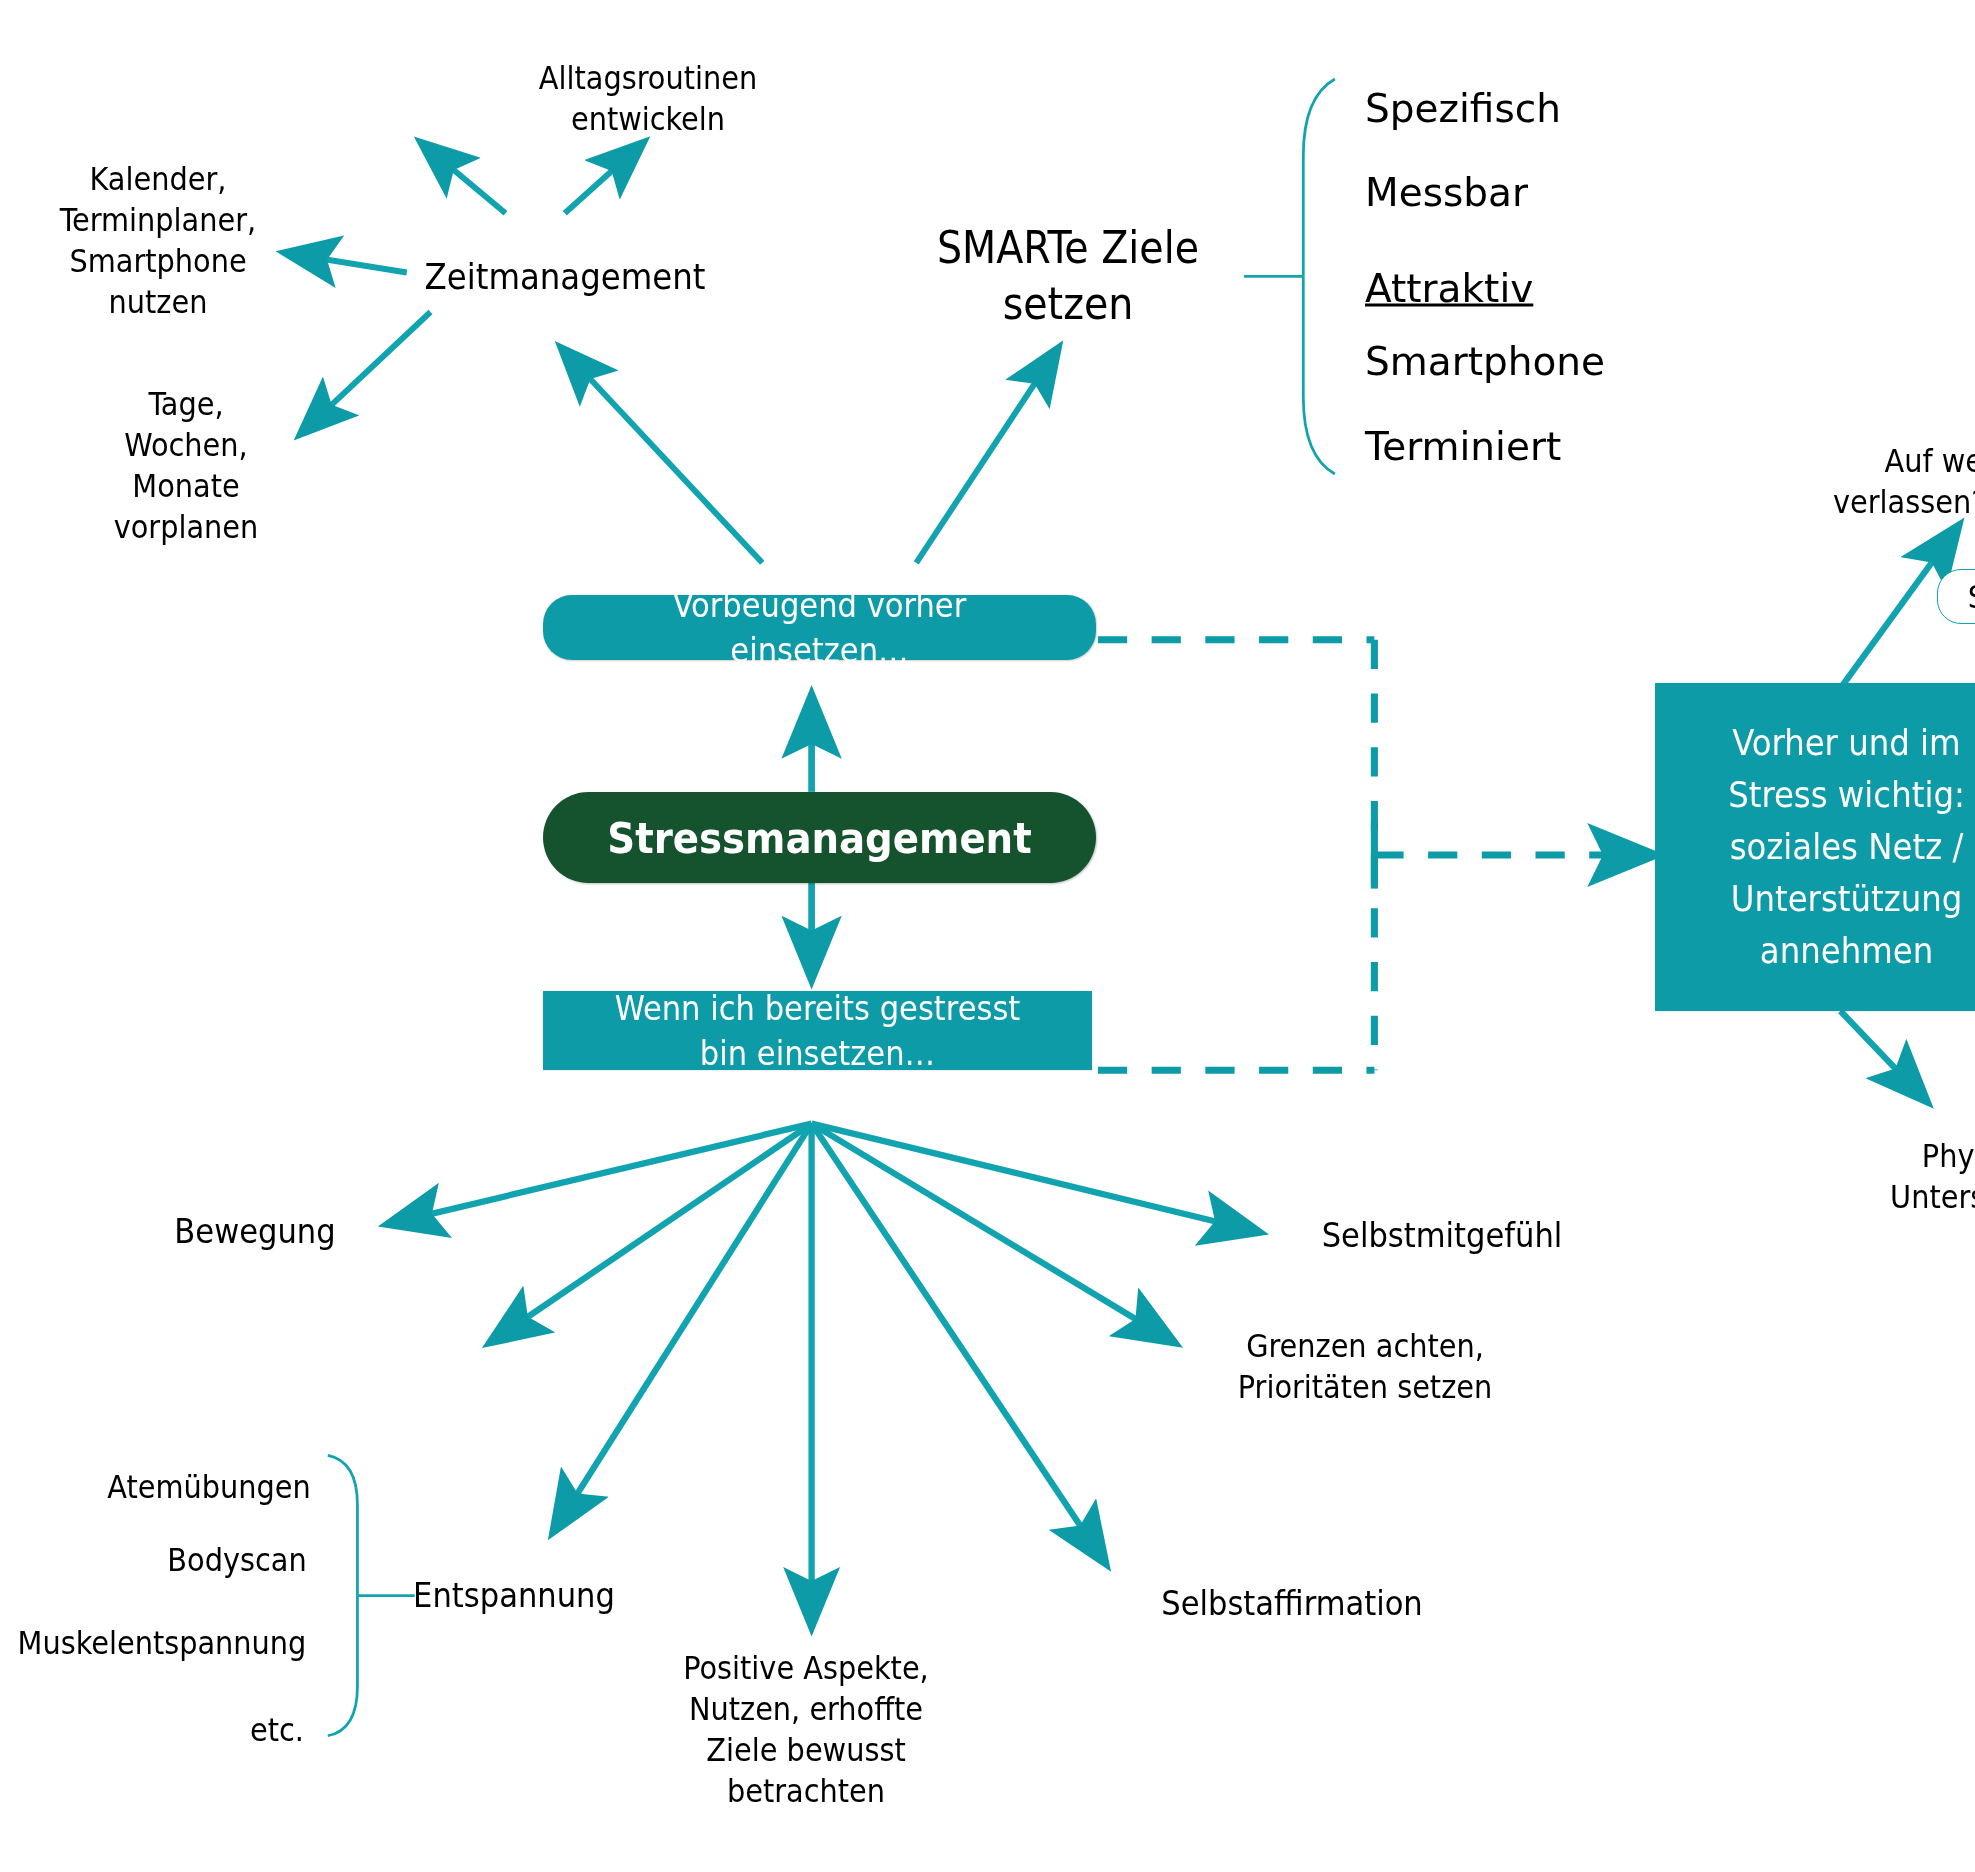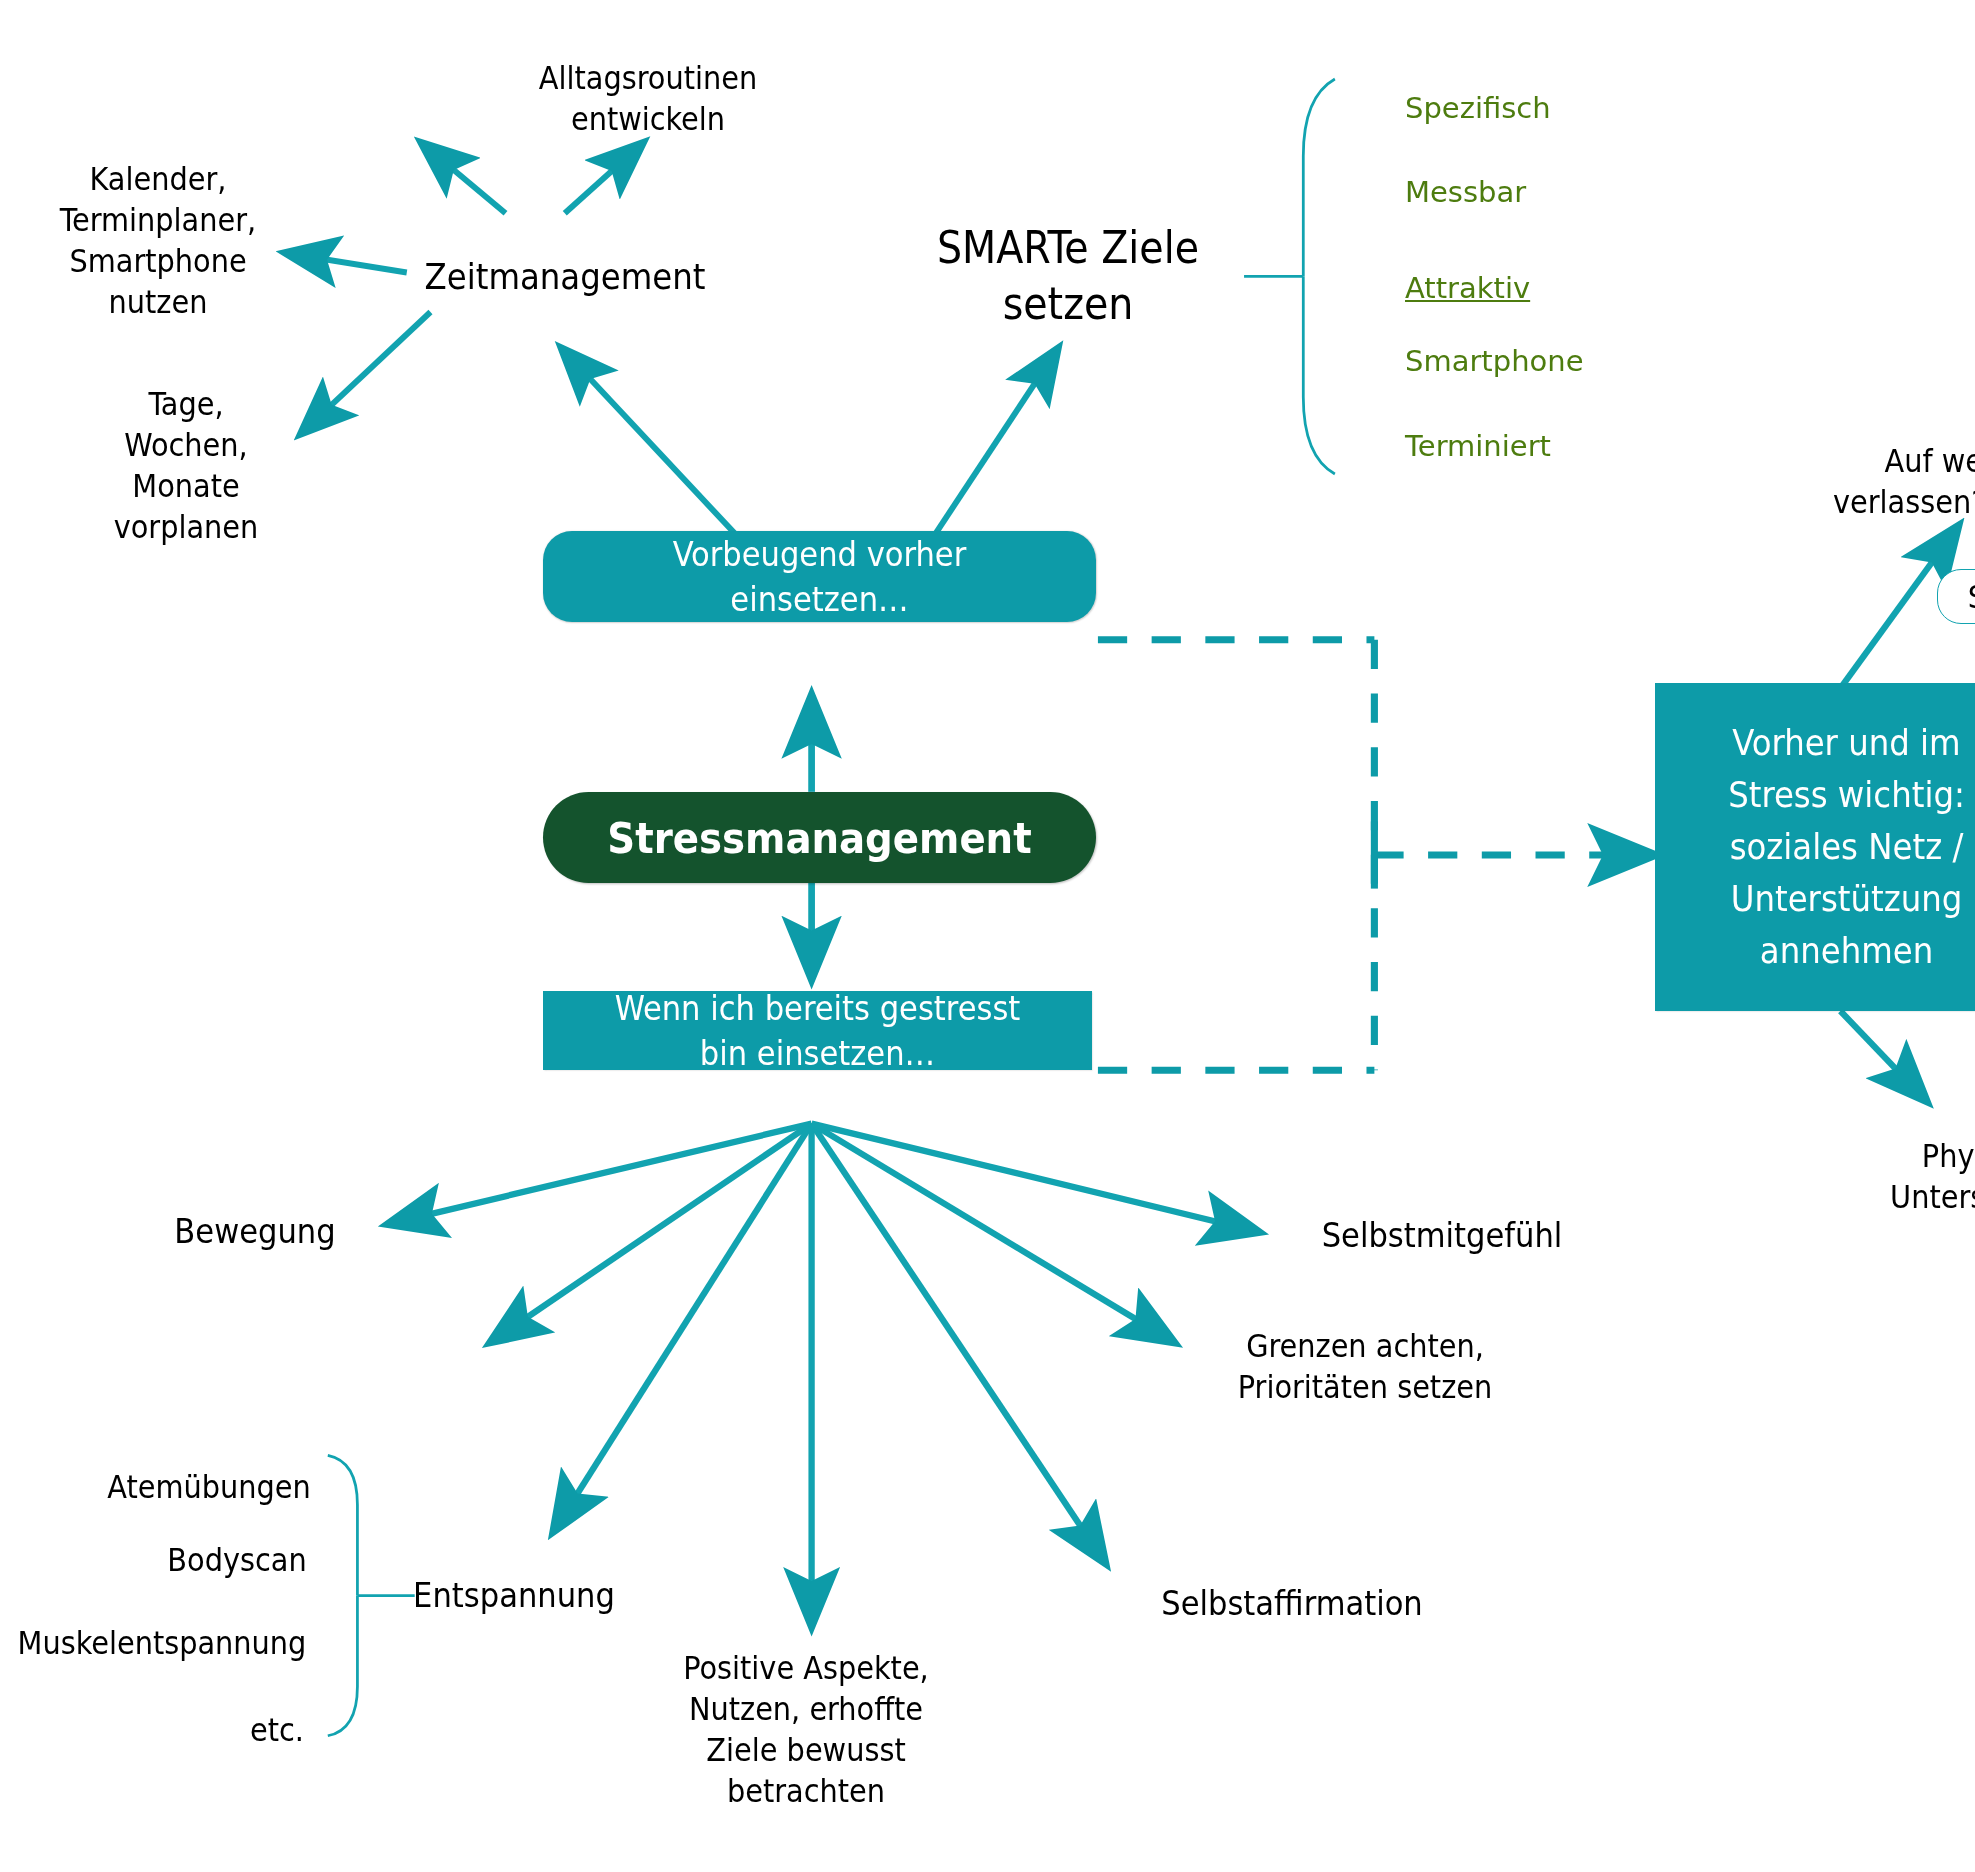--- a/index.html
+++ b/index.html
@@ -57,26 +57,25 @@
     color:#000000;
     display:flex;align-items:center;justify-content:center;
     font-family:"Liberation Sans Narrow","DejaVu Sans Condensed","Liberation Sans",sans-serif;
     font-stretch:condensed;
     font-size:32px;
     box-sizing:border-box;
     padding:0 16px;
   }
   .smartitem{
     position:absolute;
-    color:#4d7c0f;
+    color:#000000;
     font-family:"DejaVu Sans","Liberation Sans",sans-serif;
-    font-size:29px;
+    font-size:39px;
     white-space:nowrap;
     transform:translate(0,-50%);
-    margin-left:40px;
   }
 </style>
 </head>
 <body>
 
 <div id="stage">
 
   <svg class="layer" viewBox="0 0 6834 4740">
     <defs>
       <marker id="ah" markerWidth="11" markerHeight="9" refX="9.5" refY="4.5" orient="auto" markerUnits="strokeWidth">
@@ -164,21 +163,21 @@
 vorplanen</div>
   <div class="lbl" style="left:565px;top:277px;width:300px;font-size:36px;">Zeitmanagement</div>
 
   <div class="lbl" style="left:1068px;top:276px;width:375px;font-size:44px;">SMARTe Ziele setzen</div>
   <div class="smartitem" style="left:1365px;top:108px;">Spezifisch</div>
   <div class="smartitem" style="left:1365px;top:192px;">Messbar</div>
   <div class="smartitem" style="left:1365px;top:288px;text-decoration:underline;">Attraktiv</div>
   <div class="smartitem" style="left:1365px;top:361px;">Smartphone</div>
   <div class="smartitem" style="left:1365px;top:446px;">Terminiert</div>
 
-  <div class="boxnode" style="left:543px;top:531px;width:553px;height:91px;border-radius:29px;">Vorbeugend vorher
+  <div class="boxnode" style="left:543px;top:595px;width:553px;height:65px;border-radius:29px;">Vorbeugend vorher
 einsetzen…</div>
 
   <div class="pill" style="left:543px;top:792px;width:553px;height:91px;">Stressmanagement</div>
 
   <div class="boxnode" style="left:543px;top:991px;width:549px;height:79px;">Wenn ich bereits gestresst
 bin einsetzen…</div>
 
   <div class="lbl" style="left:255px;top:1232px;width:186px;font-size:34px;">Bewegung</div>
   <div class="lbl" style="left:514px;top:1596px;width:245px;font-size:34px;">Entspannung</div>
   <div class="lbl" style="left:209px;top:1487px;width:261px;">Atemübungen</div>

